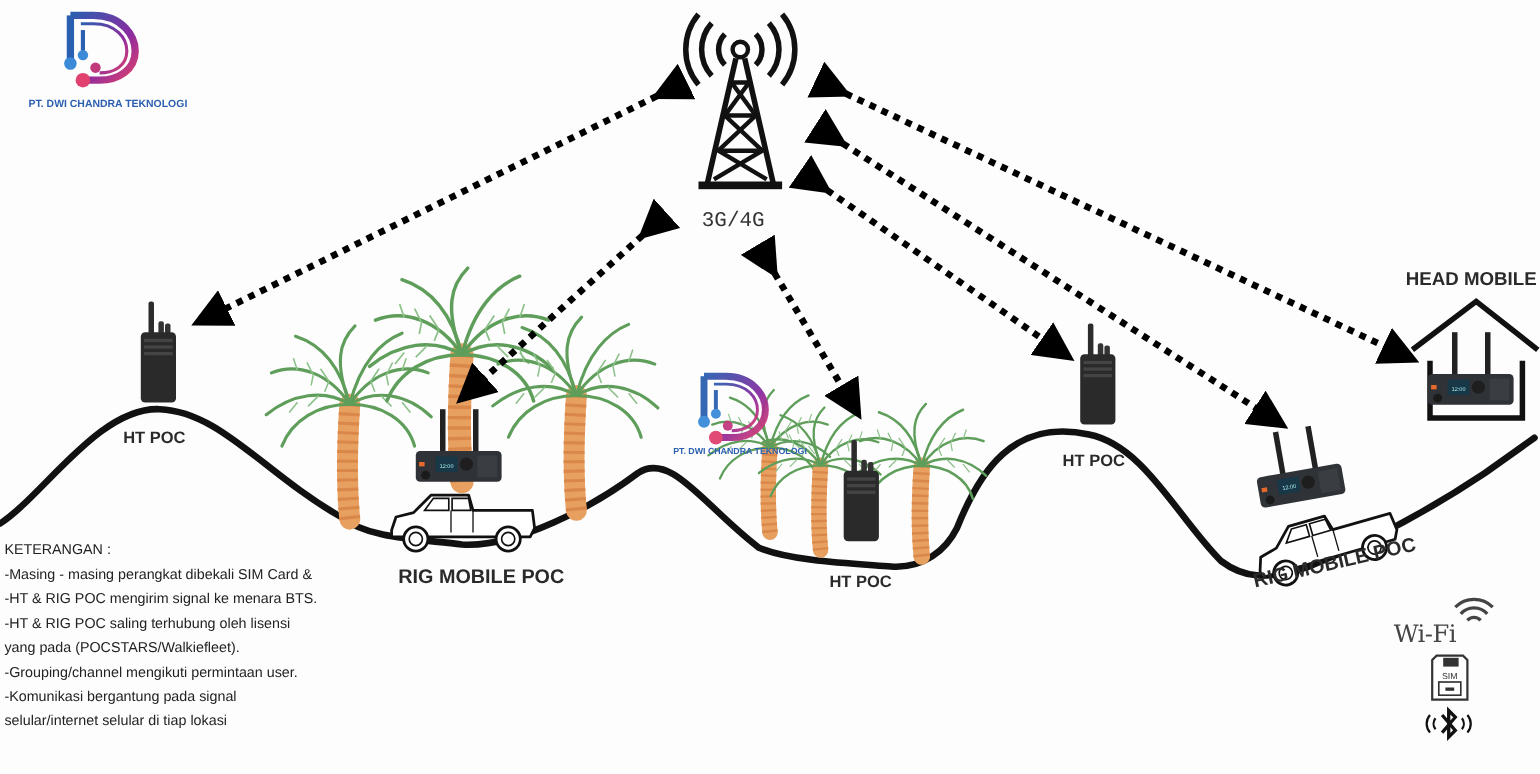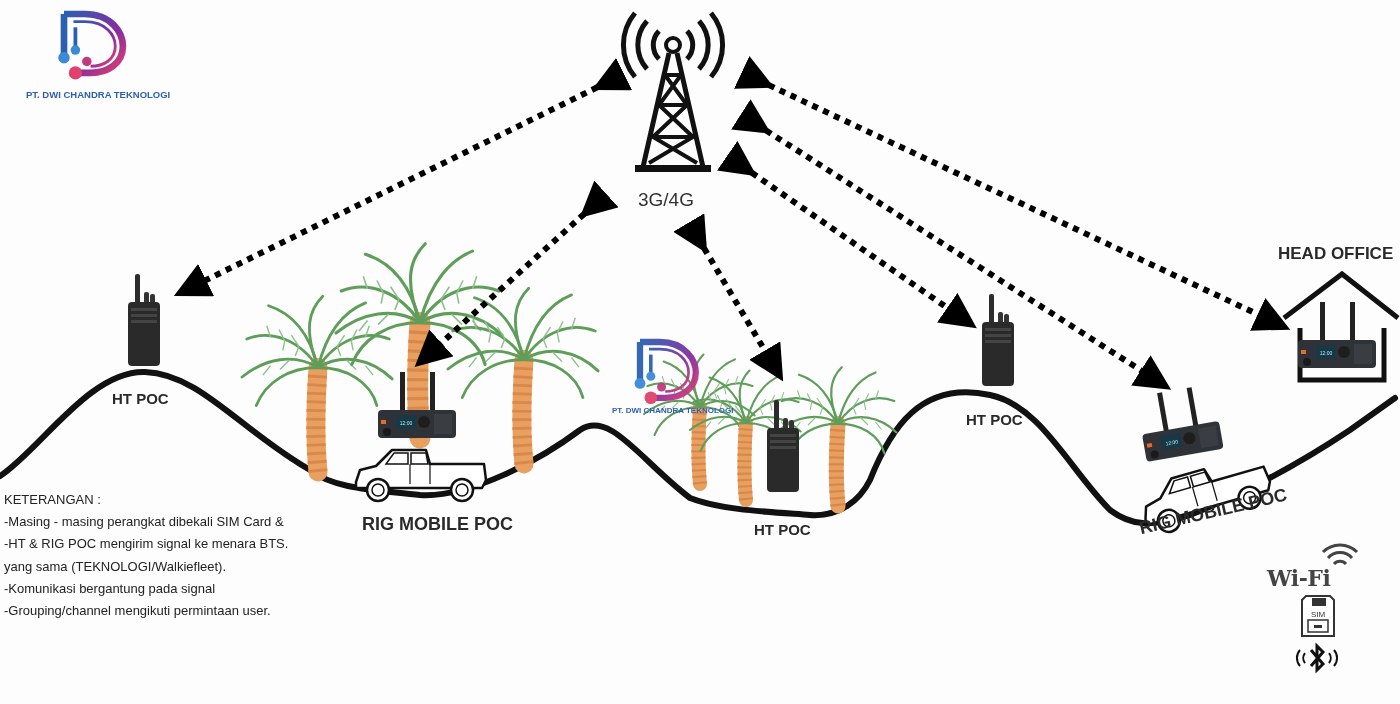--- a/index.html
+++ b/index.html
@@ -6,24 +6,24 @@
   body { width:1400px; height:704px; position:relative; overflow:hidden;
          font-family:"Liberation Sans", sans-serif; color:#222; }
   #scene { position:absolute; left:0; top:0; width:1400px; height:704px; }
   .label { position:absolute; font-weight:bold; color:#2a2a2a; white-space:nowrap; }
   .lbl-ht { font-size:15px; }
   .lbl-rig { font-size:18px; }
   #legend { position:absolute; left:4px; top:489px; font-size:13px; font-weight:normal;
             line-height:22.2px; color:#222; }
   #legend div { white-space:nowrap; }
   .logo-text { position:absolute; font-weight:bold; color:#2b5fb0; white-space:nowrap;margin-left:12px; }
-  #tower-label { position:absolute; left:638px; top:189px; font-size:19px; color:#333; }
+  #tower-label { position:absolute; left:638px; top:189px; font-size:19px; color:#333;font-family:Liberation Mono, monospace; }
   #head-office-label { position:absolute; left:1278px; top:244px; font-size:17px; font-weight:bold; color:#2a2a2a; }
   #wifi-text { position:absolute; left:1267px; top:565px; font-family:"DejaVu Serif", serif;
-               font-weight:bold; font-size:22px; color:#444; letter-spacing:-0.5px; }
+               font-weight:normal; font-size:22px; color:#444; letter-spacing:-0.5px; }
 </style>
 </head>
 <body>
 
 <svg id="scene" viewBox="0 0 1400 704" xmlns="http://www.w3.org/2000/svg">
   <defs>
     <marker id="arrowhead" markerWidth="6" markerHeight="6" refX="3" refY="3" orient="auto" markerUnits="strokeWidth">
       <path d="M0,0 L6,3 L0,6 Z" fill="#000"></path>
     </marker>
     <g id="palm">
@@ -195,24 +195,26 @@
 <div class="logo-text" style="left:14px;top:89px;font-size:9.5px;">PT. DWI CHANDRA TEKNOLOGI</div>
 <div class="logo-text" style="left:600px;top:406px;font-size:8px;">PT. DWI CHANDRA TEKNOLOGI</div>
 
 <div id="tower-label">3G/4G</div>
 
 <div class="label lbl-ht" style="left:112px;top:390px;">HT POC</div>
 <div class="label lbl-rig" style="left:362px;top:514px;">RIG MOBILE POC</div>
 <div class="label lbl-ht" style="left:754px;top:521px;">HT POC</div>
 <div class="label lbl-ht" style="left:966px;top:411px;">HT POC</div>
 <div class="label lbl-rig" style="left:1142px;top:518px;transform:rotate(-13deg);transform-origin:left bottom;">RIG MOBILE POC</div>
-<div id="head-office-label">HEAD OFFICE</div>
+<div id="head-office-label">HEAD MOBILE</div>
 
 <div id="wifi-text">Wi-Fi</div>
 
 <div id="legend">
   <div>KETERANGAN :</div>
   <div>-Masing - masing perangkat dibekali SIM Card &amp;</div>
   <div>-HT &amp; RIG POC mengirim signal ke menara BTS.</div>
-  <div>yang sama (TEKNOLOGI/Walkiefleet).</div>
+  <div>-HT &amp; RIG POC saling terhubung oleh lisensi</div>
+  <div>yang pada (POCSTARS/Walkiefleet).</div>
+  <div>-Grouping/channel mengikuti permintaan user.</div>
   <div>-Komunikasi bergantung pada signal</div>
-  <div>-Grouping/channel mengikuti permintaan user.</div>
+  <div>selular/internet selular di tiap lokasi</div>
 </div>
 
 </body></html>

